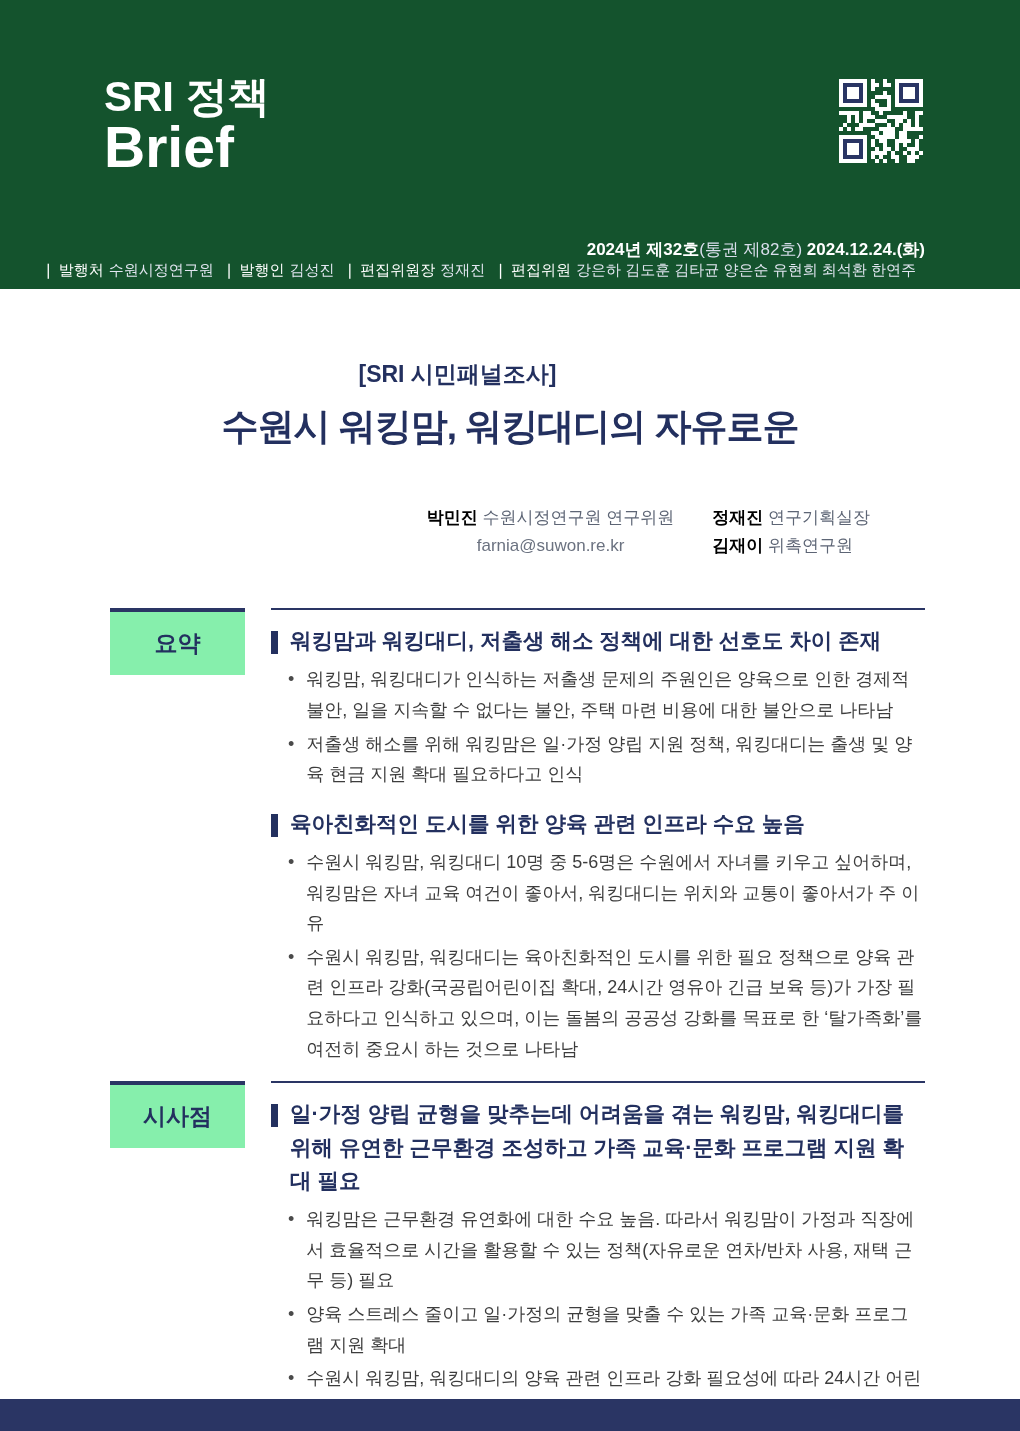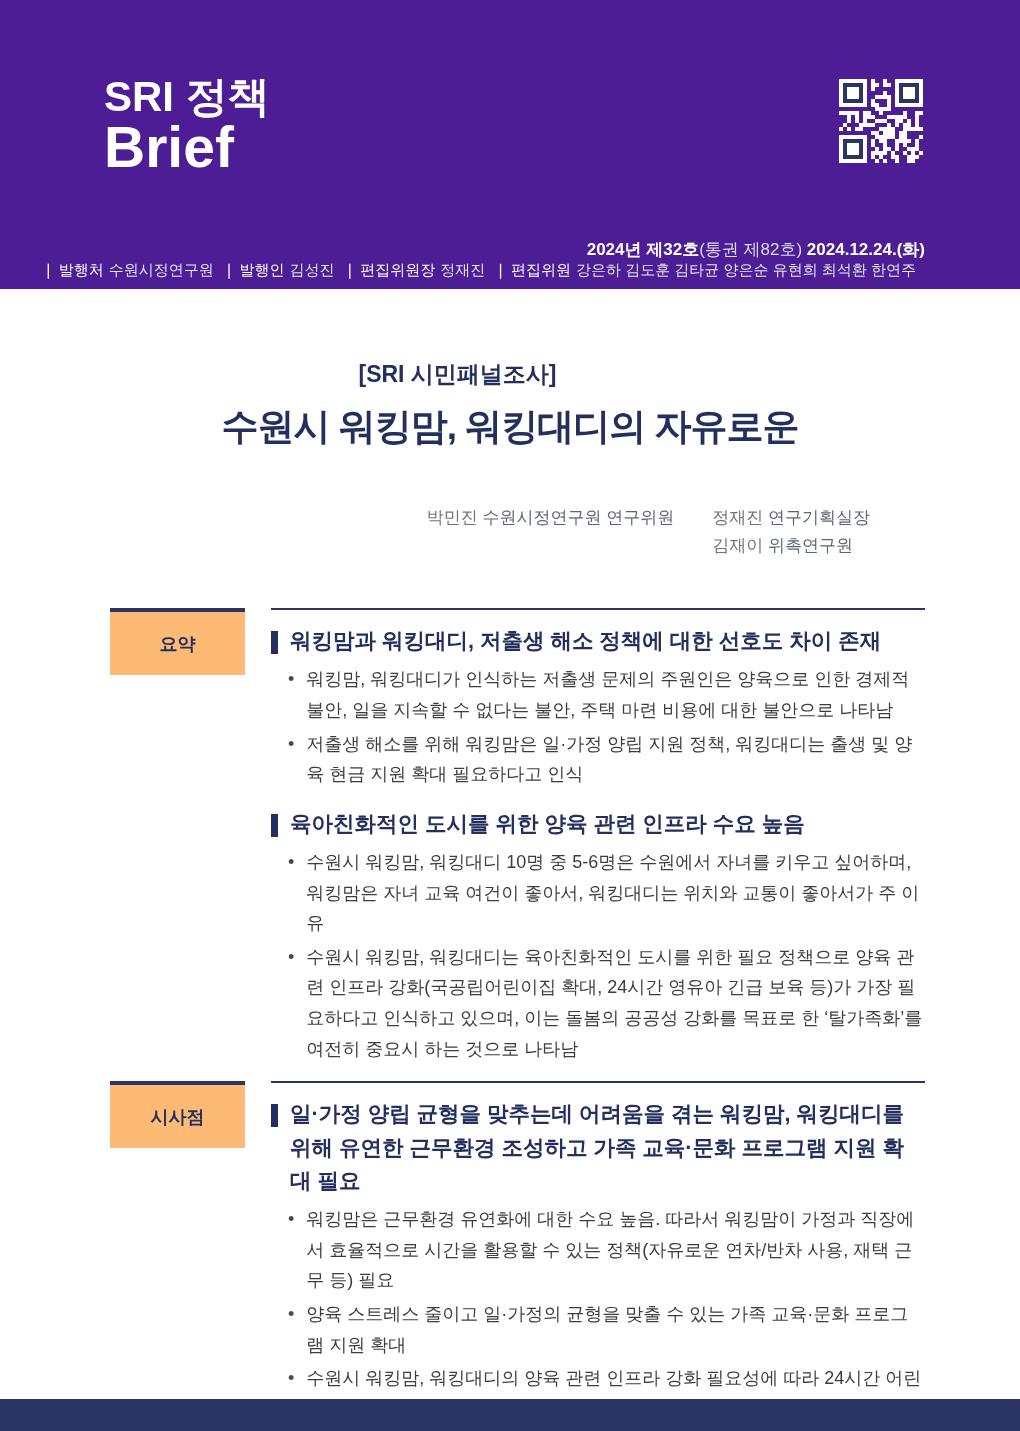--- a/index.html
+++ b/index.html
@@ -2,43 +2,43 @@
 <html><head>
 <meta charset="utf-8">
 <style>
   *{margin:0;padding:0;box-sizing:border-box}
   html,body{width:1020px;height:1431px}
   body{
     font-family:"Liberation Sans","DejaVu Sans",sans-serif;
     background:#ffffff;color:#3b3b3b;position:relative;overflow:hidden;
   }
   
-  .header{position:relative;height:289px;background:#4c1d95;color:#fff}
+  .header{position:relative;height:289px;background:#14532d;color:#fff}
   .logo{position:absolute;left:104px;top:76px;line-height:1}
   .logo-l1{font-size:42px;font-weight:bold}
   .logo-l2{font-size:57px;font-weight:bold;margin-top:1px}
   .qr{position:absolute;top:79px;right:97px;width:84px;height:84px}
   .issue-line{position:absolute;right:95px;top:238px;font-size:17px;white-space:nowrap}
   .issue-line b{font-weight:bold}
   .issue-vol{color:#d9deec;font-weight:normal}
   .imprint-line{position:absolute;right:95px;top:261px;font-size:15px;white-space:nowrap}
   .imp-label{font-weight:normal;margin-right:5px}
   .imp-value{color:#e2e6f1;font-weight:normal;margin-right:9px}
   
   .kicker{margin:70px 105px 0 0;text-align:center;font-size:23px;font-weight:bold;color:#23305f}
   .main-title{margin-top:12px;text-align:center;font-size:37px;font-weight:bold;color:#23305f;letter-spacing:-1px}
   
   .authors{margin:52px 150px 0 auto;width:fit-content;display:flex;gap:38px;font-size:17px;color:#5d6575;line-height:1.65}
-  .author-name{font-weight:normal;color:#737373}
+  .author-name{font-weight:bold;color:#000000}
   .author-email{text-align:center;color:#6b7280}
   
   .sections{margin-top:48px}
   .sec{display:flex;gap:26px;padding:0 95px 0 110px;margin-bottom:14px}
-  .sec-label{flex:none;width:135px;height:67px;background:#fdba74;border-top:4px solid #2a3564;
-    display:flex;align-items:center;justify-content:center;font-size:18px;font-weight:bold;color:#23305f}
+  .sec-label{flex:none;width:135px;height:67px;background:#86efac;border-top:4px solid #2a3564;
+    display:flex;align-items:center;justify-content:center;font-size:23px;font-weight:bold;color:#23305f}
   .sec-body{flex:1;border-top:2px solid #2a3564;padding-top:7px}
   .blk-heading{display:flex;gap:12px;margin:8px 0 6px;font-size:21.5px;font-weight:bold;color:#23305f;line-height:1.55}
   .bullet + .blk-heading{margin-top:18px}
   .hbar{flex:none;width:7px;height:23px;background:#23305f;margin-top:6px}
   .bullet{display:flex;gap:12px;padding-left:17px;margin:3px 0;font-size:18px;line-height:1.7;color:#3d3d3d}
   .bmark{flex:none;color:#4a4a4a}
   .footer-bar{position:absolute;left:0;bottom:0;width:100%;height:32px;background:#2a3564}
 </style>
 </head>
 <body>
@@ -201,20 +201,21 @@
 
 <div class="kicker">[SRI 시민패널조사]</div>
 <h1 class="main-title">수원시 워킹맘, 워킹대디의 자유로운</h1>
 
 <div class="authors">
   <div class="author-col">
     <div class="author-line">
       <span class="author-name">박민진</span>
       <span class="author-affil">수원시정연구원 연구위원</span>
     </div>
+    <div class="author-email">farnia@suwon.re.kr</div>
   </div>
   <div class="author-col">
     <div class="author-line">
       <span class="author-name">정재진</span>
       <span class="author-affil">연구기획실장</span>
     </div>
     <div class="author-line">
       <span class="author-name">김재이</span>
       <span class="author-affil">위촉연구원</span>
     </div>

